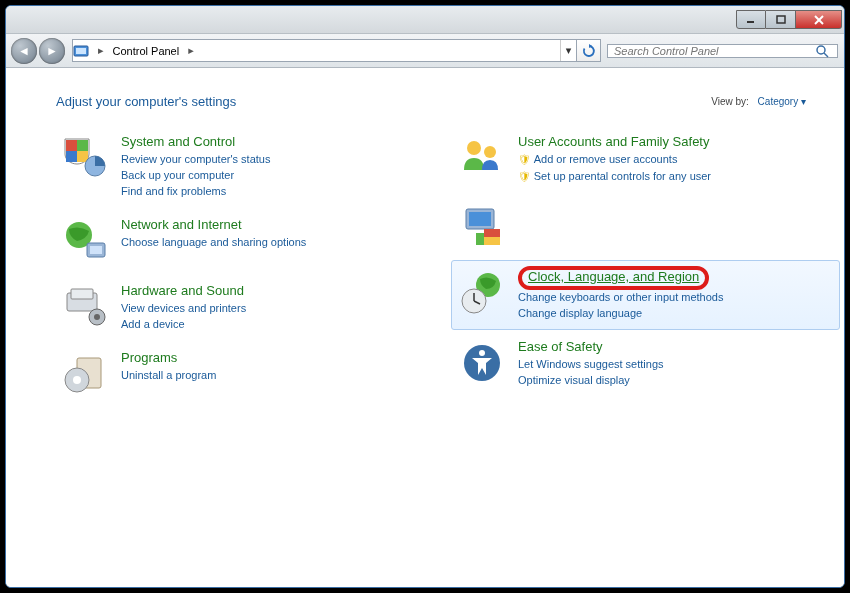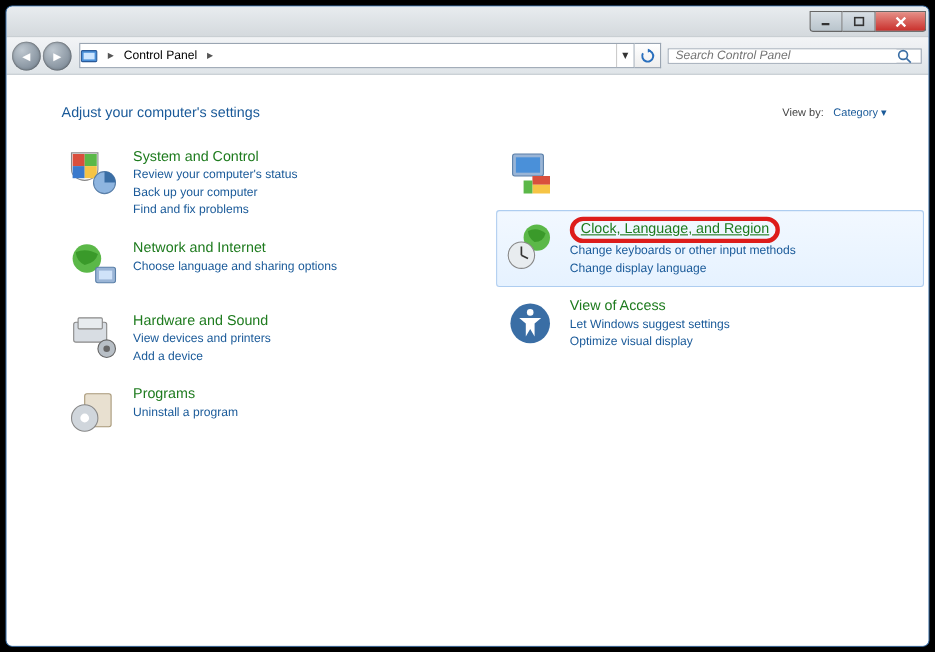--- a/index.html
+++ b/index.html
@@ -172,20 +172,35 @@
           <div class="cat-text">
             <a class="title">Programs</a>
             <a class="sub">Uninstall a program</a>
           </div>
         </div>
 
       </div>
 
       <div class="col">
 
+        <div class="cat-block">
+          <div class="cat-icon">
+            <svg width="44" height="44">
+                <circle cx="14" cy="12" r="7" fill="#f6c445"></circle>
+                <path d="M4 34 Q4 22 14 22 Q24 22 24 34 Z" fill="#5bb848"></path>
+                <circle cx="30" cy="16" r="6" fill="#f6c445"></circle>
+                <path d="M22 34 Q22 24 30 24 Q38 24 38 34 Z" fill="#3a79cc"></path>
+              </svg>
+          </div>
+          <div class="cat-text">
+            <a class="title">User Accounts and Family Safety</a>
+            <a class="sub shield">Add or remove user accounts</a>
+            <a class="sub shield">Set up parental controls for any user</a>
+          </div>
+        </div>
 
         <div class="cat-block">
           <div class="cat-icon">
             <svg width="44" height="44">
                 <rect x="6" y="4" width="28" height="20" rx="2" fill="#9ab5d6" stroke="#5a7fa8"></rect>
                 <rect x="9" y="7" width="22" height="14" fill="#4a90d9"></rect>
                 <path d="M24 24 L40 24 L40 32 L24 32 Z" fill="#d94f3d"></path>
                 <path d="M24 32 L40 32 L40 40 L24 40 Z" fill="#f6c445"></path>
                 <path d="M16 28 L24 28 L24 40 L16 40 Z" fill="#5bb848"></path>
               </svg>
@@ -211,21 +226,21 @@
 
         <div class="cat-block">
           <div class="cat-icon">
             <svg width="44" height="44">
                 <circle cx="22" cy="22" r="18" fill="#3a6ea5"></circle>
                 <circle cx="22" cy="12" r="3" fill="#fff"></circle>
                 <path d="M12 17 L32 17 L26 22 L26 34 L22 27 L18 34 L18 22 Z" fill="#fff"></path>
               </svg>
           </div>
           <div class="cat-text">
-            <a class="title">View of Access</a>
+            <a class="title">Ease of Safety</a>
             <a class="sub">Let Windows suggest settings</a>
             <a class="sub">Optimize visual display</a>
           </div>
         </div>
 
       </div>
     </div>
   </div>
 
 </div>

